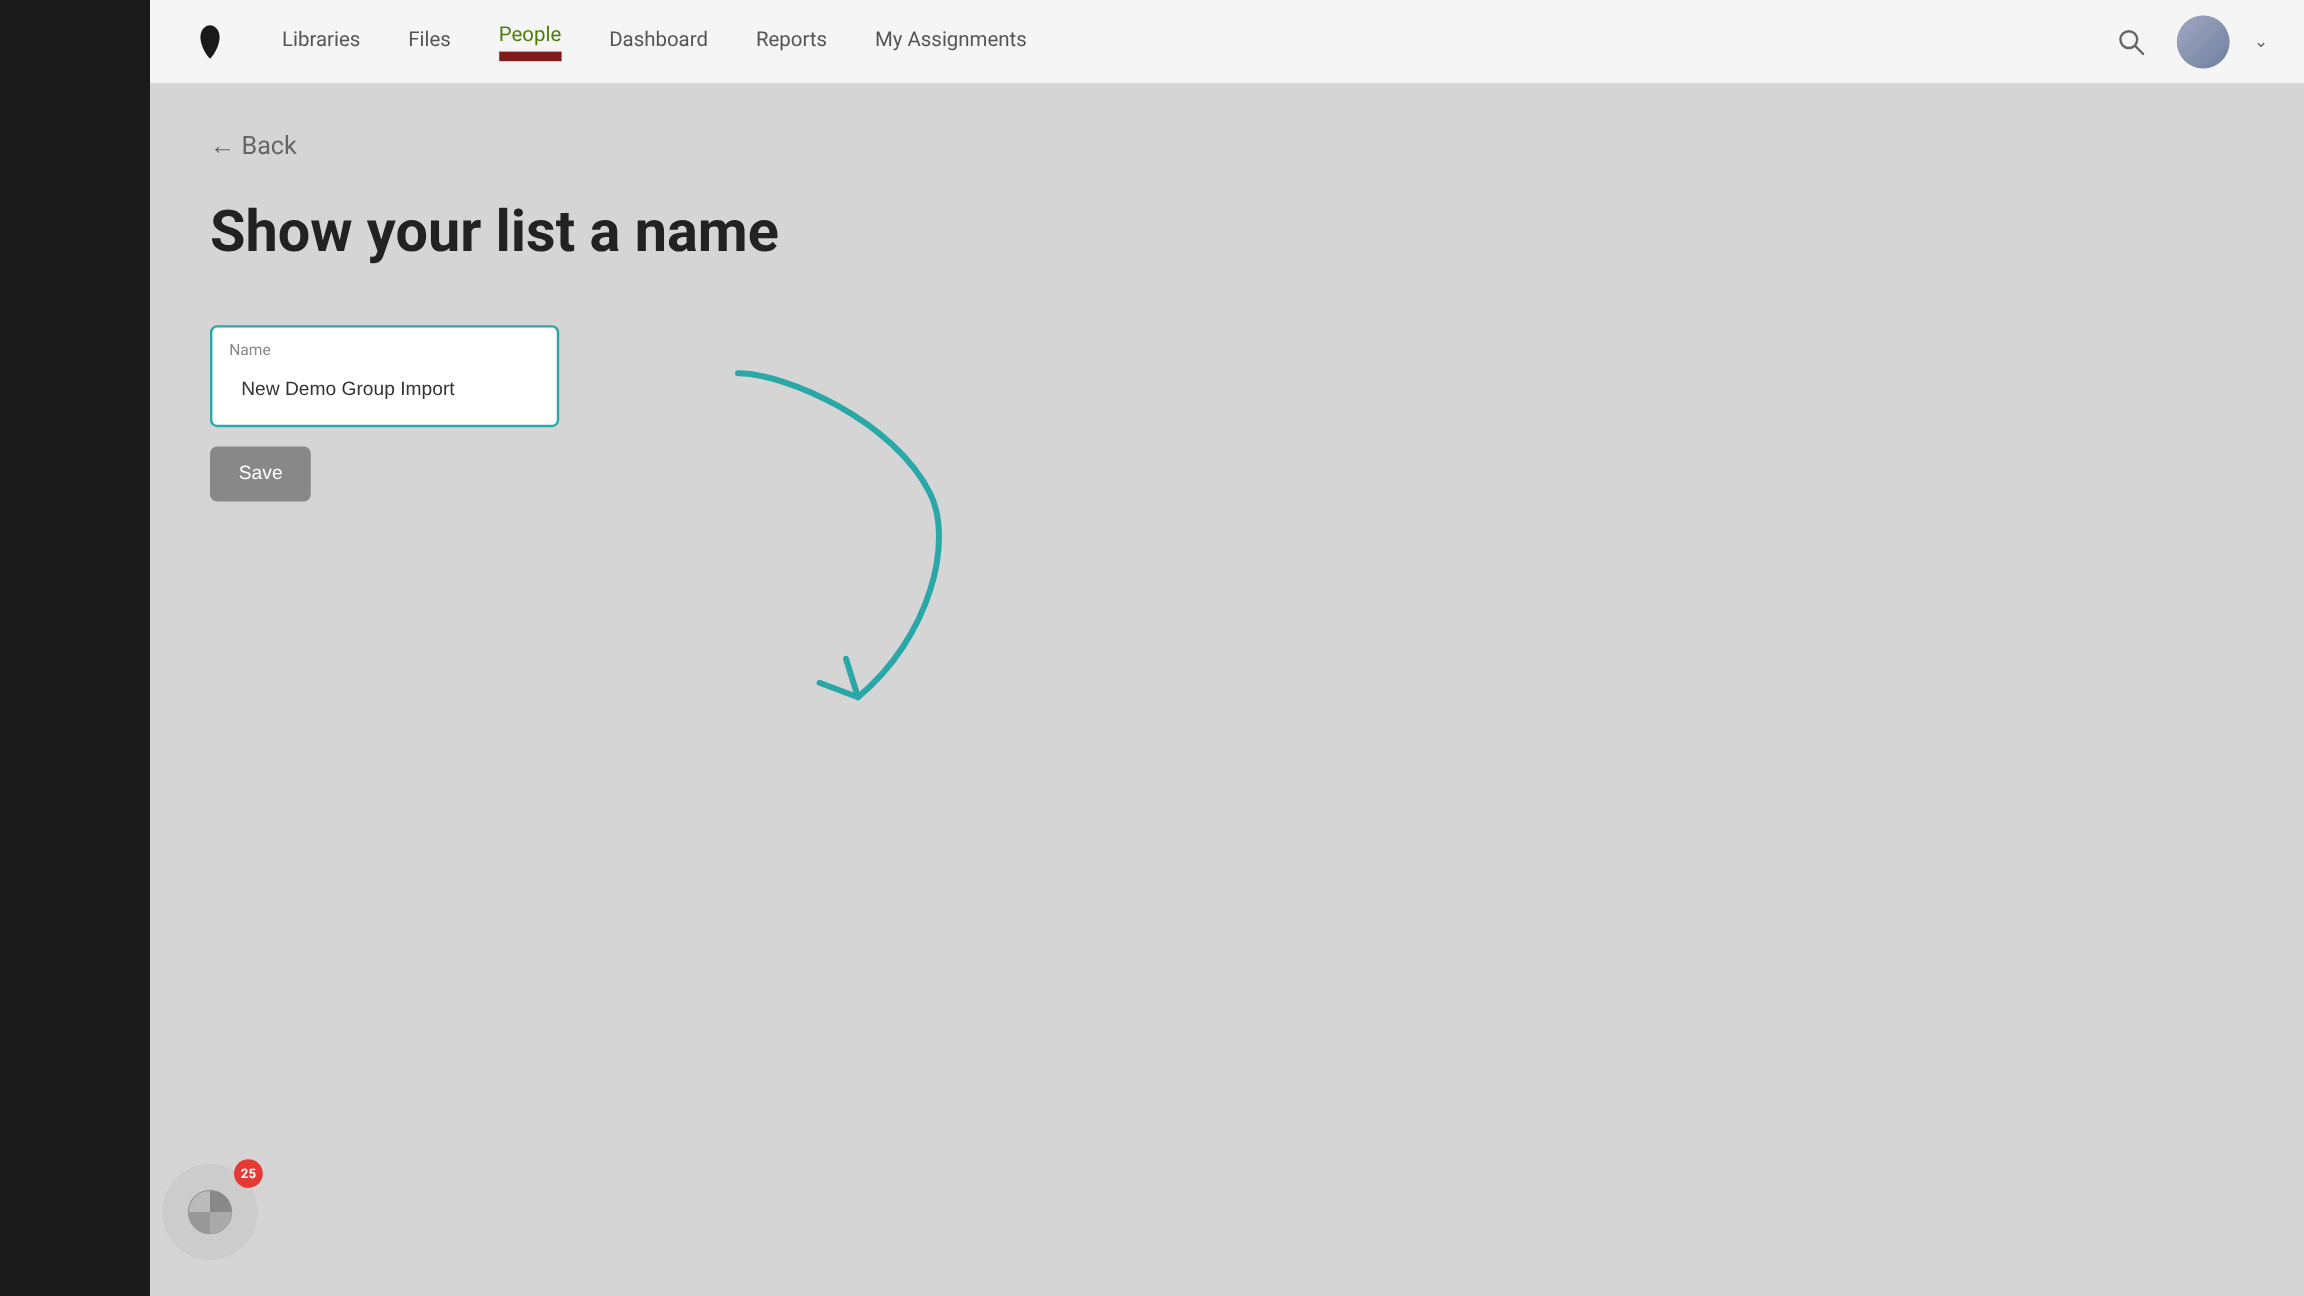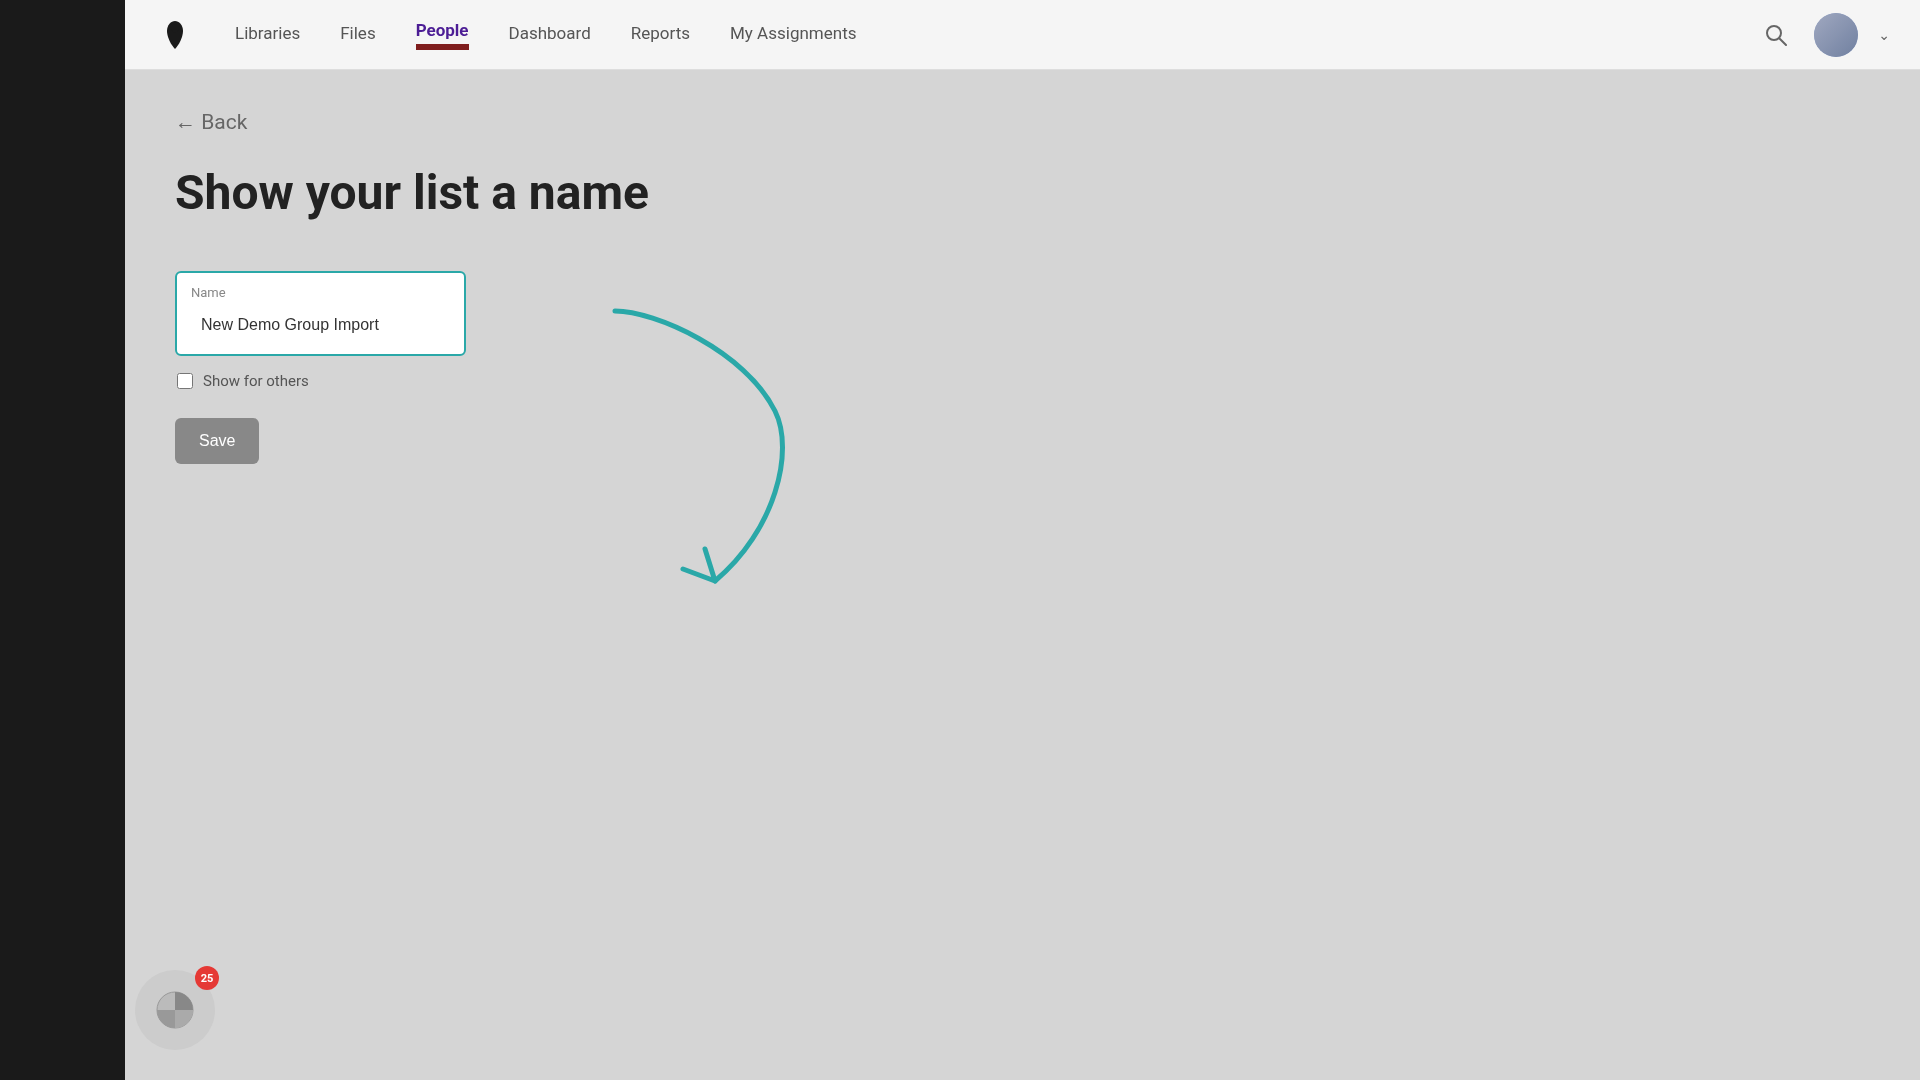--- a/index.html
+++ b/index.html
@@ -73,23 +73,23 @@
 
     .navbar-link {
       font-size: 17px;
       color: #555;
       text-decoration: none;
       padding-bottom: 4px;
       cursor: pointer;
     }
 
     .navbar-link.active {
-      color: #4c1d95;
-      font-weight: 700;
-      border-bottom: 6px solid #7f1d1d;
+      color: #4d7c0f;
+      font-weight: 400;
+      border-bottom: 8px solid #7f1d1d;
       padding-bottom: 4px;
     }
 
     .navbar-right {
       display: flex;
       align-items: center;
       gap: 20px;
     }
 
     .search-icon-btn {
@@ -321,24 +321,20 @@
 
       
       <svg class="arrow-annotation" viewBox="0 0 400 400" xmlns="http://www.w3.org/2000/svg">
 
         <path d="M 180 60 C 220 60 310 100 340 160 C 360 200 340 280 280 330" stroke="#2aa8a8" stroke-width="5" fill="none" stroke-linecap="round"></path>
 
         <path d="M 248 318 L 280 330 L 270 298" stroke="#2aa8a8" stroke-width="5" fill="none" stroke-linecap="round" stroke-linejoin="round"></path>
       </svg>
 
       
-      <div class="show-others-row">
-        <input type="checkbox" class="show-others-checkbox" style="">
-        <label class="show-others-label">Show for others</label>
-      </div>
 
       
       <button class="save-button">Save</button>
 
     </div>
   </div>
 
 </div>
 
 <div class="bottom-widget">

